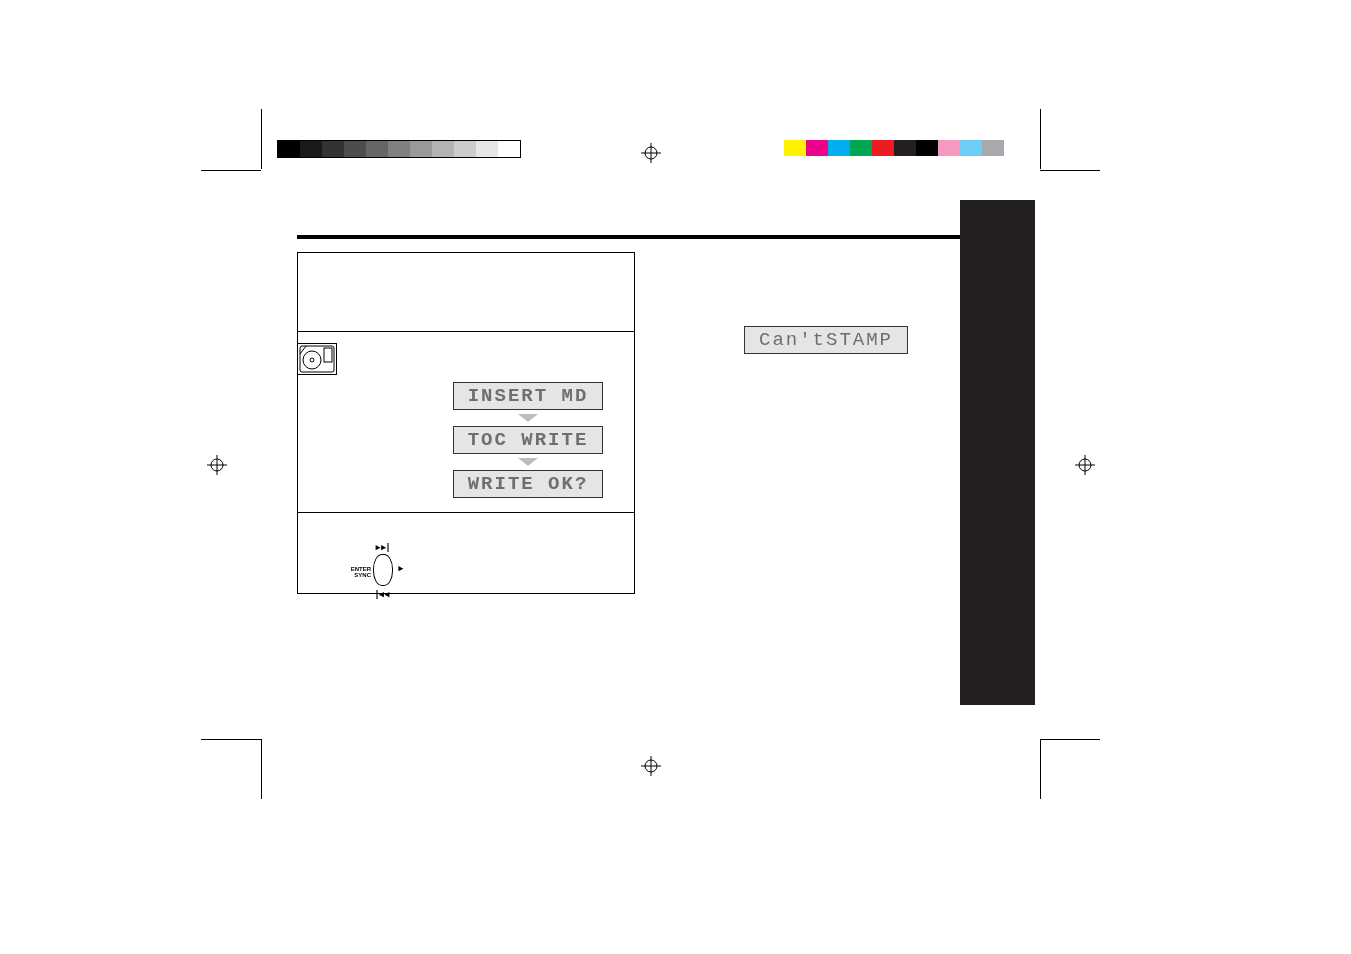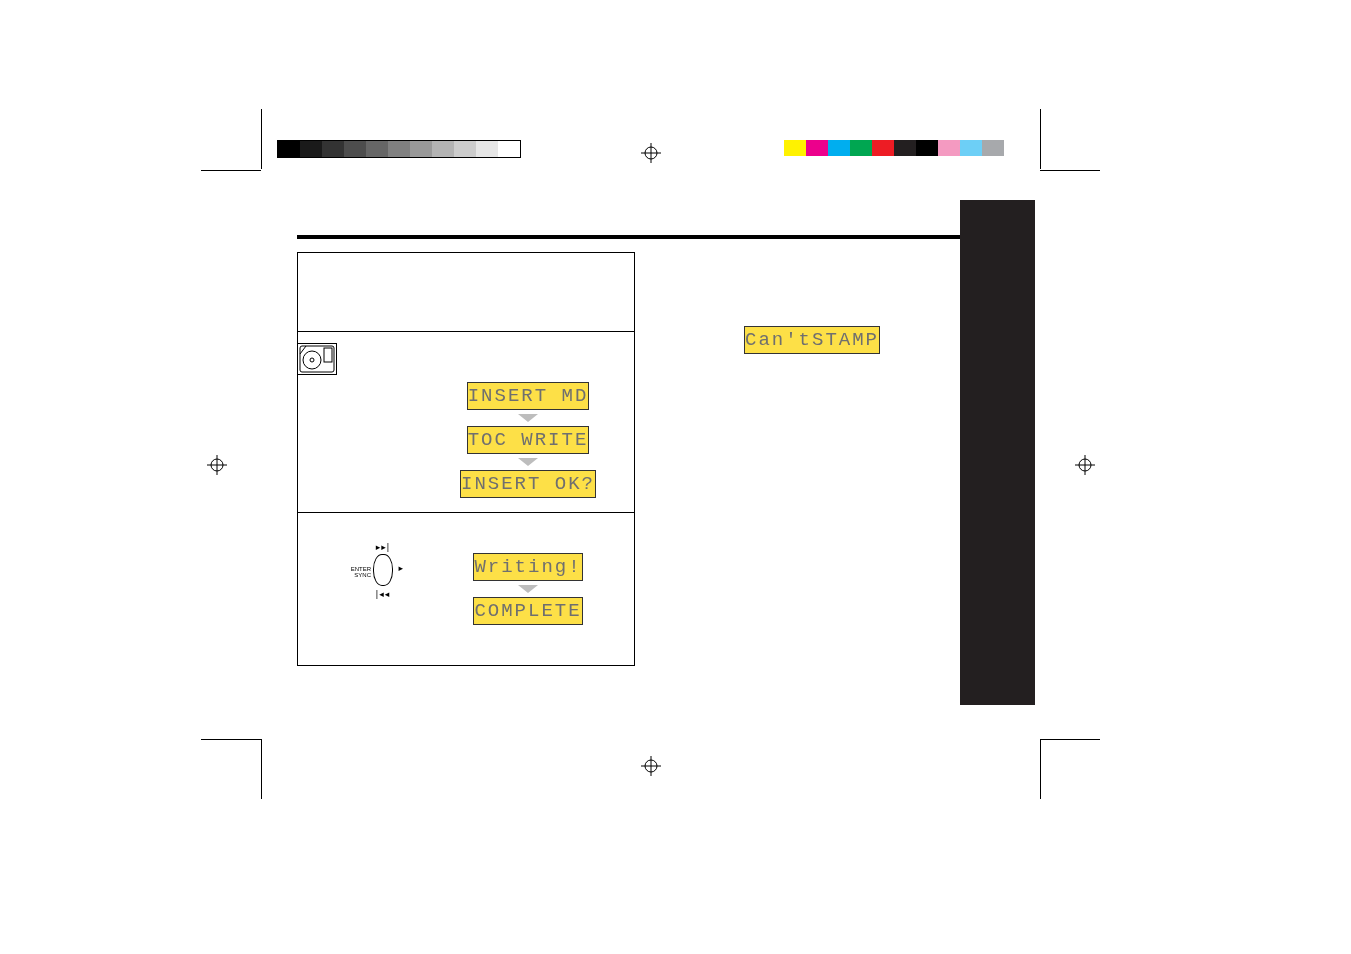--- a/index.html
+++ b/index.html
@@ -76,34 +76,35 @@
     width: 38px;
     height: 30px;
     border: 1px solid #000;
     background: #fff;
   }
 
   .step-block {
     border-bottom: 1px solid #000;
     padding: 12px 10px 14px 10px;
     position: relative;
+    font-weight: bold;
   }
   .step-block.last { border-bottom: none; }
 
   .lcd {
     font-family: "Courier New", monospace;
     letter-spacing: 2px;
     font-size: 19px;
     color: #6f6f6f;
     display: inline-block;
     border: 1px solid #333;
-    padding: 0 0;
+    padding: 0 14px;
     line-height: 26px;
     height: 26px;
-    background: #fde047;
+    background: #e5e5e5;
   }
   .lcd-stack {
     display: flex;
     flex-direction: column;
     align-items: center;
     gap: 4px;
     margin-left: 140px;
     width: 160px;
   }
   .down-arrow {
@@ -223,40 +224,35 @@
 
 <div class="col-left">
   <div class="header-box"></div>
 
   <div class="step-block" style="padding-top:50px;">
     <div class="lcd-stack">
       <span class="lcd">INSERT MD</span>
       <div class="down-arrow"></div>
       <span class="lcd">TOC WRITE</span>
       <div class="down-arrow"></div>
-      <span class="lcd">INSERT OK?</span>
+      <span class="lcd">WRITE OK?</span>
     </div>
   </div>
 
   <div class="step-block last" style="padding-top:40px; padding-bottom:40px;">
     <div class="jog-icon">
       <div class="arrows">▸▸|</div>
       <div style="position:relative; display:inline-block;">
         <div class="label">ENTER
 SYNC</div>
         <div class="dial"></div>
         <div style="position:absolute; right:-10px; top:12px; font-size:9px;">▸</div>
       </div>
       <div class="arrows">|◂◂</div>
     </div>
-    <div class="lcd-stack">
-      <span class="lcd">Writing!</span>
-      <div class="down-arrow"></div>
-      <span class="lcd">COMPLETE</span>
-    </div>
   </div>
 </div>
 
 <div class="md-icon-box">
   <svg width="38" height="30" viewBox="0 0 38 30">
     <rect x="2" y="2" width="34" height="26" rx="2" fill="none" stroke="#000" stroke-width="1"></rect>
     <path d="M 2 10 L 8 2" stroke="#000" fill="none"></path>
     <circle cx="14" cy="16" r="9" fill="none" stroke="#000"></circle>
     <circle cx="14" cy="16" r="2" fill="none" stroke="#000"></circle>
     <rect x="26" y="4" width="8" height="14" fill="none" stroke="#000"></rect>

